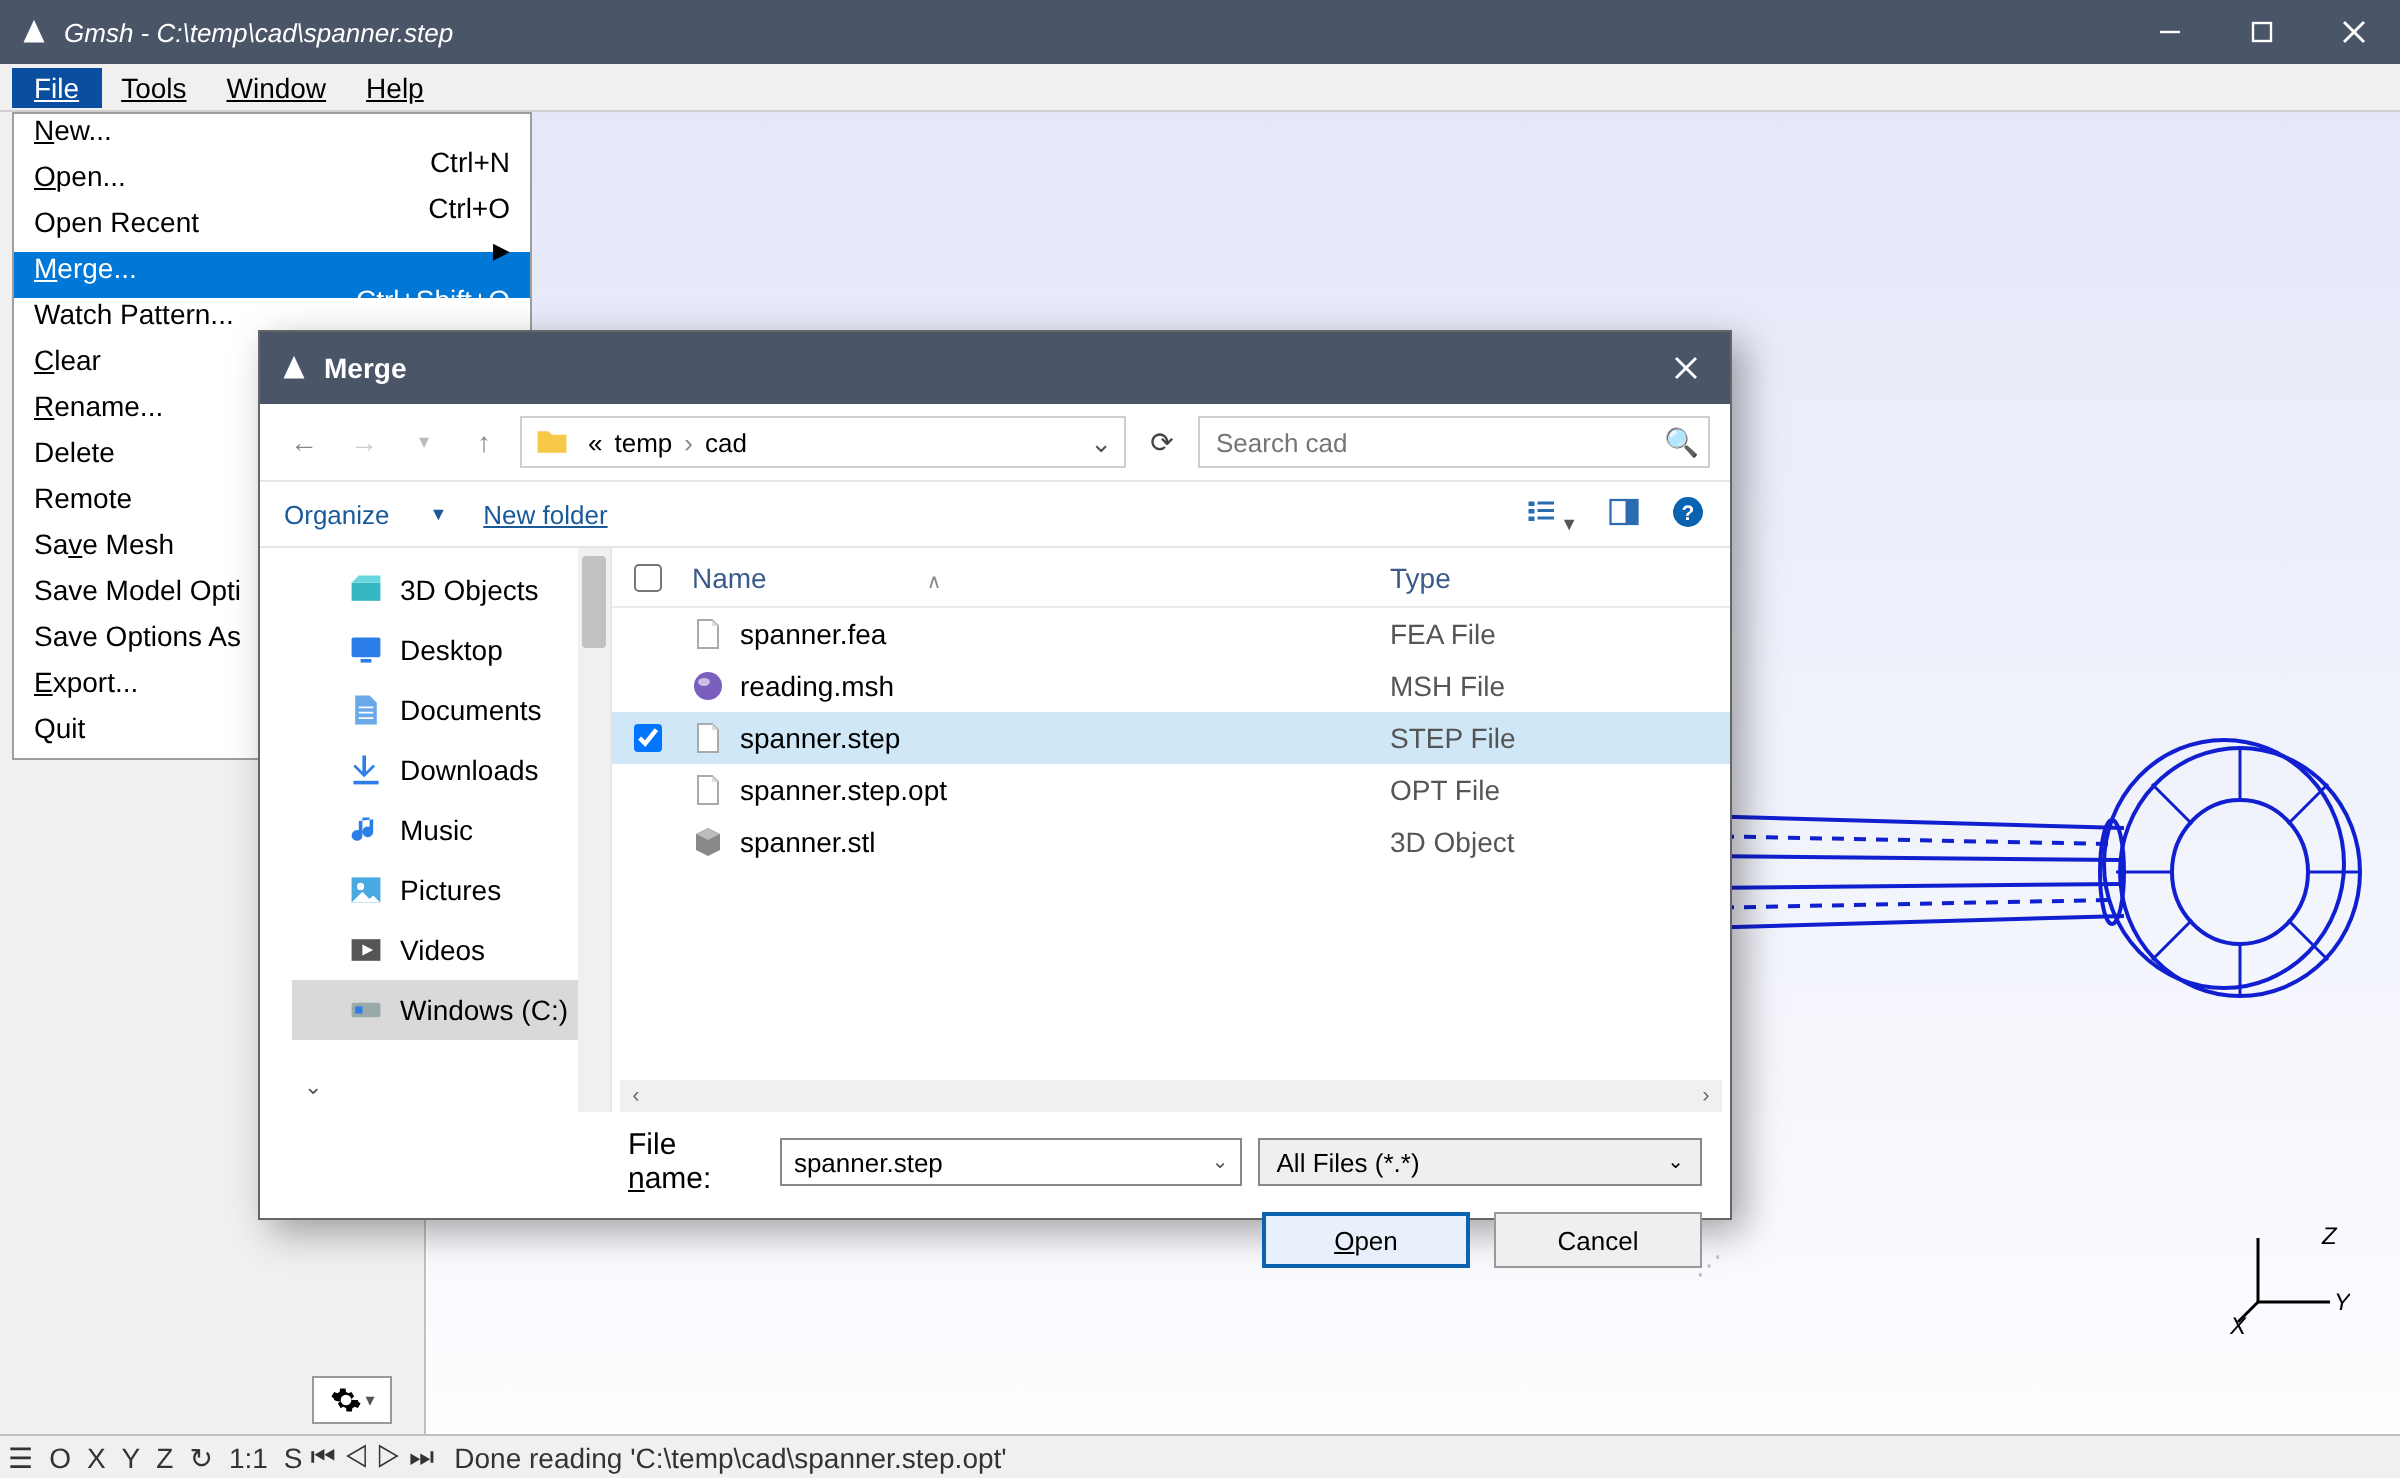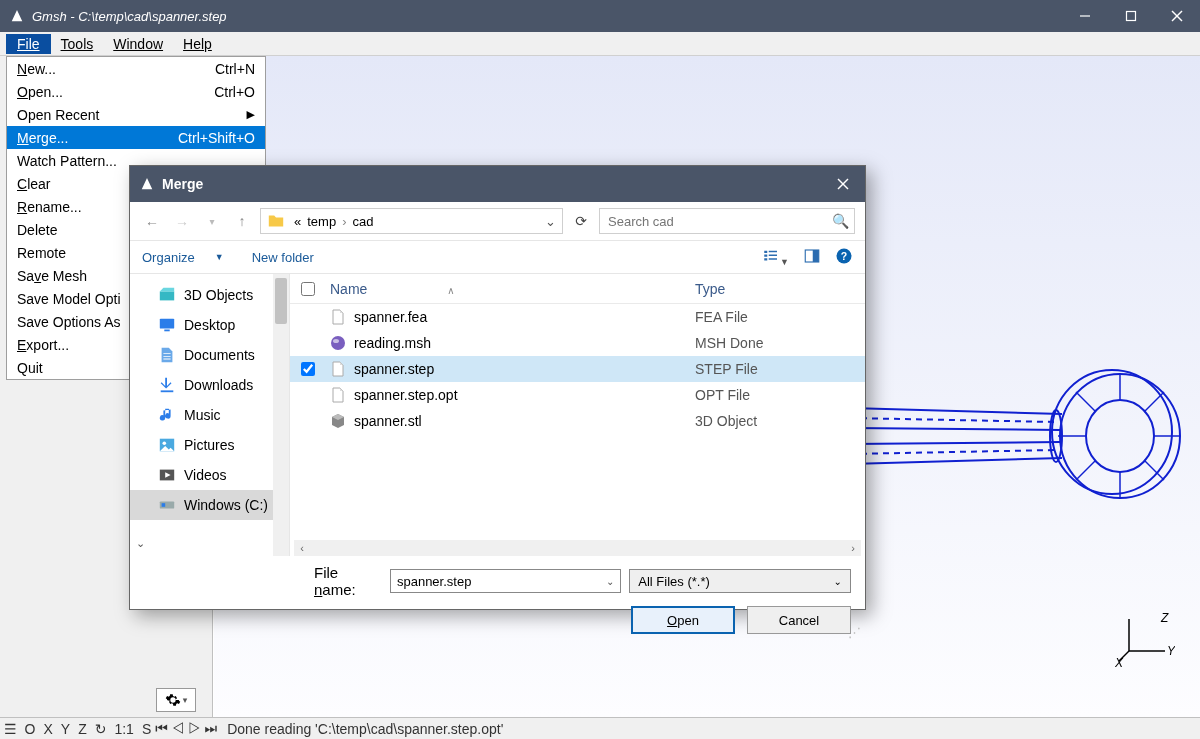--- a/index.html
+++ b/index.html
@@ -10,21 +10,21 @@
   .titlebar .title { flex:1; font-size:13px; }
   .titlebar .wbtn { width:46px; height:32px; display:flex; align-items:center; justify-content:center; }
   .titlebar .wbtn svg { width:12px; height:12px; }
   
   .menubar { height:24px; background:#f0f0f0; border-bottom:1px solid #d0d0d0; display:flex; align-items:center; padding-left:6px; font-size:14px; }
   .menubar .mitem { padding:1px 10px; cursor:default; }
   .menubar .mitem.active { background:#0a4ea0; color:#fff; border:1px solid #0a4ea0; }
   .menubar .mitem .u { text-decoration:underline; }
   
   .file-menu { position:absolute; left:6px; top:56px; width:260px; background:#fff; border:1px solid #9e9e9e; z-index:5; font-size:14px; }
-  .file-menu .row { display:flex; align-items:center; height:23px; padding:0 10px; }
+  .file-menu .row { display:flex; height:23px; padding:0 10px;flex-direction:column; }
   .file-menu .row.sub::after { content:"▶"; font-size:11px; margin-left:auto; color:#000; }
   .file-menu .row .shortcut { margin-left:auto; }
   .file-menu .row.sel { background:#0078d7; color:#fff; }
   .file-menu .row .u { text-decoration:underline; }
   
   .workarea { position:absolute; left:0; top:56px; right:0; bottom:22px; }
   .leftpanel { position:absolute; left:0; top:0; width:213px; bottom:0; background:#f0f0f0; border-right:1px solid #c0c0c0; }
   .gear-box { position:absolute; left:156px; bottom:5px; width:40px; height:24px; background:#fff; border:1px solid #999; display:flex; align-items:center; justify-content:center; }
   .gear-box svg{width:16px;height:16px;}
   .viewport { position:absolute; left:214px; top:0; right:0; bottom:0;
@@ -48,25 +48,25 @@
   .crumb .folder-ic{width:18px;height:18px;margin:0 6px;}
   .crumb span{padding:0 3px;}
   .crumb .sep{color:#888;}
   .crumb .down{ margin-left:auto; padding:0 6px; color:#555;}
   .refresh { width:24px; height:24px; display:flex; align-items:center; justify-content:center; color:#444;}
   .search { width:256px; height:26px; border:1px solid #cfcfcf; display:flex; align-items:center;}
   .search input{ border:none; outline:none; flex:1; padding:0 8px; font-size:13px; color:#6d6d6d;}
   .search .mag{ width:26px; display:flex; align-items:center; justify-content:center; color:#666;}
   .dlg-tools { height:34px; display:flex; align-items:center; padding:0 12px; font-size:13px; color:#1a5a99; border-top:1px solid #e6e6e6; border-bottom:1px solid #e6e6e6;}
   .dlg-tools .org{ display:flex; align-items:center; gap:20px;}
-  .dlg-tools .nf { margin-left:28px;}
+  .dlg-tools .nf { margin-left:18px;text-decoration:underline;}
   .dlg-tools .right { margin-left:auto; display:flex; align-items:center; gap:14px;}
   .dlg-tools .right svg{ width:18px; height:18px;}
   .dlg-body { display:flex; height:282px; }
-  .tree { width:160px; border-right:1px solid #e6e6e6; padding:6px 0; overflow:hidden; position:relative;}
+  .tree { width:160px; border-right:1px solid #e6e6e6; padding:6px 0; overflow:hidden; position:relative;margin-left:16px;}
   .tree-scroll{position:absolute; right:0; top:0; bottom:0; width:16px; background:#f0f0f0;}
   .tree-scroll .thumb{position:absolute; left:2px; right:2px; top:4px; height:46px; background:#c2c2c2; border-radius:2px;}
   .tree .trow{ display:flex; align-items:center; height:30px; padding-left:28px; gap:8px; font-size:14px;}
   .tree .trow.sel{ background:#d9d9d9;}
   .tree .trow .ic{width:18px; height:18px;}
   .tree .more{position:absolute; bottom:6px; left:6px; font-size:11px;color:#555;}
   .files { flex:1; position:relative; font-size:14px; }
   .files .hdr{ display:flex; height:30px; align-items:center; border-bottom:1px solid #eaeaea; color:#3a5a8a;}
   .files .hdr .cb{width:34px; display:flex; justify-content:center;}
   .files .hdr .cname{flex:1; padding-left:6px;}
@@ -402,21 +402,21 @@
           </div>
           <div class="frow">
             <div class="cb"></div>
             <div class="fname">
               <svg class="fic" viewBox="0 0 16 16">
                 <circle cx="8" cy="8" r="7" fill="#7a5fbf"></circle>
                 <ellipse cx="6" cy="6" rx="3" ry="2" fill="#fff" opacity=".6"></ellipse>
               </svg>
               <span>reading.msh</span>
             </div>
-            <div class="ftype">MSH Done</div>
+            <div class="ftype">MSH File</div>
           </div>
           <div class="frow sel">
             <div class="cb">
               <input type="checkbox" checked="" style="">
             </div>
             <div class="fname">
               <svg class="fic" viewBox="0 0 16 16">
                 <path fill="#fff" stroke="#aaa" d="M3 1h7l3 3v11H3z"></path>
                 <path fill="#ddd" d="M10 1v3h3"></path>
               </svg>

